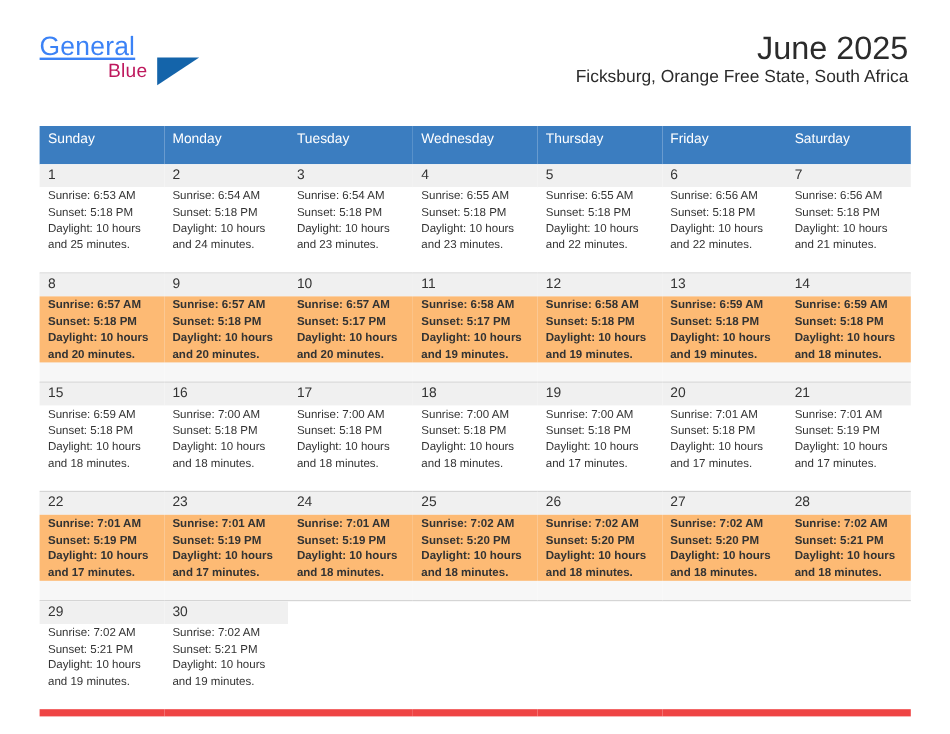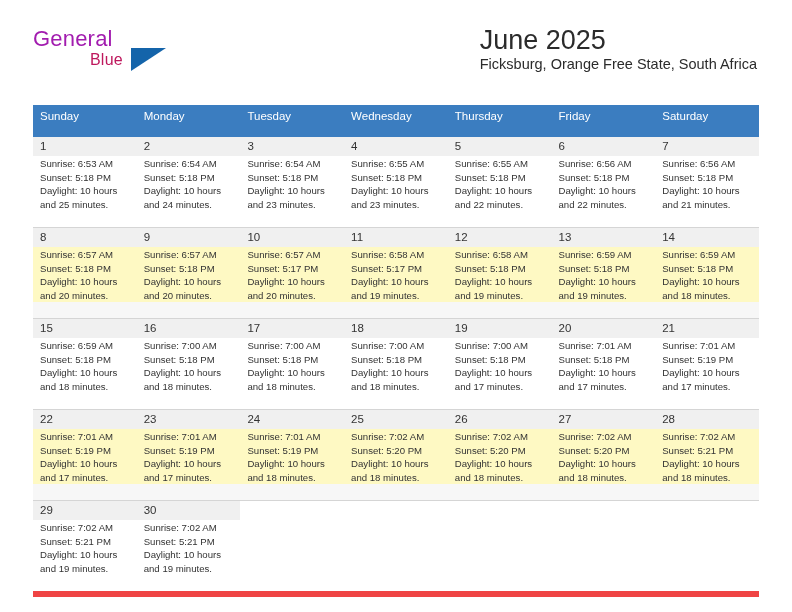--- a/index.html
+++ b/index.html
@@ -31,24 +31,25 @@
   .brand {
     position: absolute;
     left: 33px;
     top: 28px;
     width: 230px;
     height: 52px;
     line-height: 1;
   }
   .brand-line1 {
     font-size: 22px;
-    color: #a21caf;
+    color: #3b82f6;
     letter-spacing: 0.2px;
     display: inline-block;
     position: relative;
+    text-decoration: underline;
   }
   .brand-tri {
     position: absolute;
     left: 98px;
     top: 20px;
     width: 0;
     height: 0;
     border-left: 35px solid #1464aa;
     border-bottom: 23px solid transparent;
   }
@@ -57,20 +58,21 @@
     color: #be185d;
     position: absolute;
     left: 57px;
     top: 24px;
     letter-spacing: 0.2px;
   }
   .title-block {
     position: absolute;
     right: 35px;
     top: 26px;
+    text-align: right;
   }
   .month-title {
     font-size: 27px;
     color: #2b2b2b;
     font-weight: normal;
     line-height: 1.1;
     white-space: nowrap;
   }
   .location {
     font-size: 14.5px;
@@ -118,21 +120,21 @@
   .cell-body {
     font-size: 9.6px;
     line-height: 13.6px;
     color: #333333;
     padding: 1px 6px 0 7px;
   }
   .cell-body div { white-space: nowrap; }
 
   
   tr.week-shaded .cell-daynum { background: #f0f0f0; }
-  tr.week-shaded .cell-body   { background: #fef9c3; }
+  tr.week-shaded .cell-body   { background: #fdba74; font-weight: bold; }
   tr.week-plain  .cell-daynum { background: #f0f0f0; }
   tr.week-plain  .cell-body   { background: #ffffff; }
   tr.week-shaded td { background: #f7f7f7; }
   tr.week-plain  td { background: #ffffff; }
 
   
   tr.week-row td {
     border-bottom: 1px solid #d5d5d5;
   }
   tr.week-row.last-week td { border-bottom: 6px solid #ef4444; }

